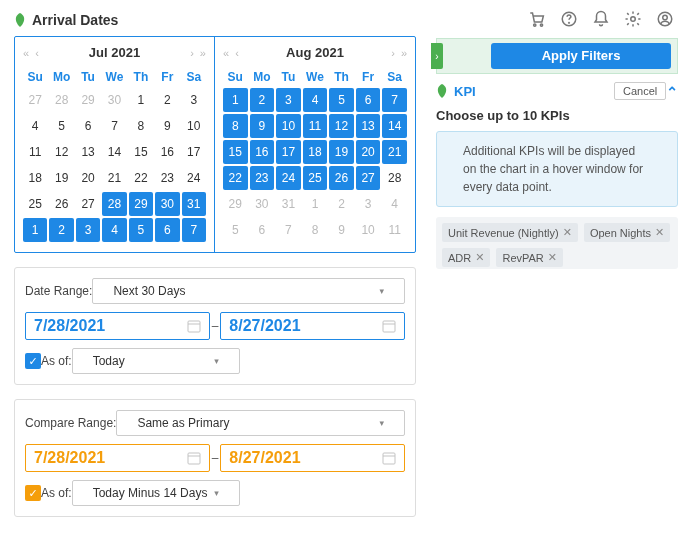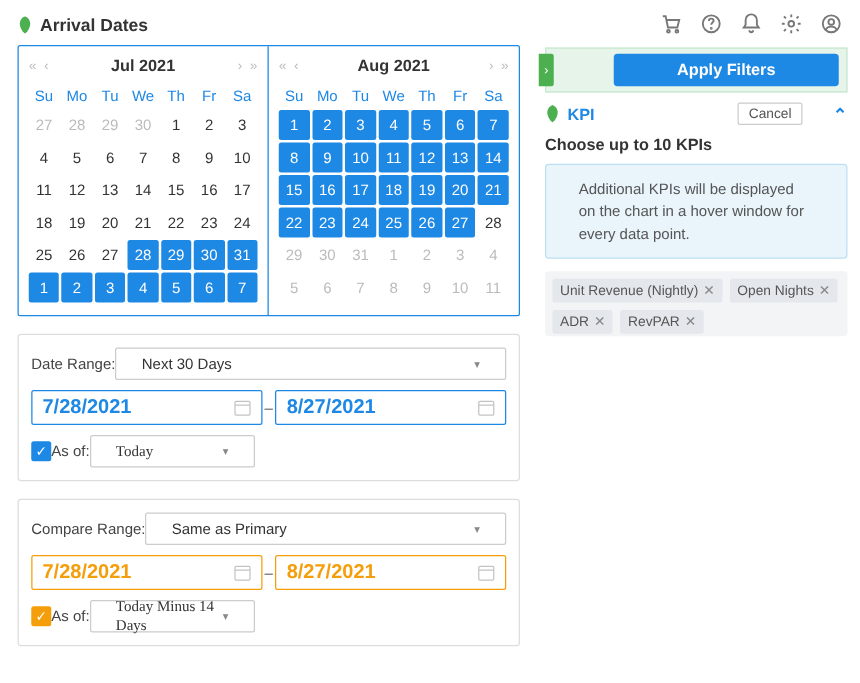--- a/index.html
+++ b/index.html
@@ -28,21 +28,21 @@
     width: 50%;
     padding: 4px 6px 8px 6px;
   }
   .cal:first-child { border-right: 1px solid #1e88e5; }
   .cal-header { display: flex; align-items: center; justify-content: space-between; padding: 4px 0 6px; }
   .nav-arrows { display: flex; gap: 2px; color: #bbb; font-size: 11px; }
   .nav-arrows span { cursor: pointer; padding: 0 2px; }
   .cal-title { font-weight: 600; color: #333; font-size: 13px; }
   table.grid { width: 100%; border-collapse: separate; border-spacing: 2px; table-layout: fixed; }
   table.grid th {
-    font-weight: 400;
+    font-weight: 700;
     color: #1e88e5;
     font-size: 12px;
     padding: 2px 0;
     text-align: center;
   }
   table.grid td {
     text-align: center;
     font-size: 12px;
     height: 24px;
     width: 24px;
@@ -134,21 +134,21 @@
     height: 26px;
     line-height: 26px;
     border-radius: 3px;
     font-weight: 600;
     font-size: 13px;
     margin-left: 50px;
     margin-right: 2px;
   }
   .kpi-head { display: flex; align-items: center; justify-content: space-between; margin: 6px 0 8px; }
   .kpi-head-left { display: flex; align-items: center; gap: 6px; color: #1e88e5; font-weight: 600; font-size: 13px; }
-  .kpi-head-right { display: flex; align-items: flex-end; gap: 24px; }
+  .kpi-head-right { display: flex; align-items: flex-end; gap: 0; }
   .sm-btn {
     border: 1px solid #ccc; border-radius: 2px; padding: 2px 8px; font-size: 11px; color: #555; background:#fff;
   }
   .chev-up { color: #1e88e5; font-size: 14px; font-weight: bold; }
   .choose-label { font-weight: 600; font-size: 13px; color: #333; margin: 6px 0 8px; }
   .info-box {
     background: #e9f4fb;
     border: 1px solid #bcdff2;
     border-radius: 3px;
     padding: 10px 26px;
@@ -169,21 +169,21 @@
     background: #e4e8ec;
     border-radius: 2px;
     padding: 3px 6px;
     font-size: 11px;
     color: #555;
     display: flex;
     align-items: center;
     gap: 4px;
   }
   .tag .x { color: #888; font-size: 11px; cursor: pointer; }
-  .select.small { flex: 0 0 auto; width: 132px; font-family: Liberation Serif, serif; }
+  .select.small { flex: 0 0 auto; width: 168px; }
 </style>
 </head>
 <body>
 
 <div class="container">
   <div class="left">
     <div class="title-row">
       <svg class="leaf-icon" viewBox="0 0 12 14">
           <path fill="#4caf50" d="M6 0 C10 2 12 6 8 12 L6 14 L4 12 C0 6 2 2 6 0 Z"></path>
         </svg>

